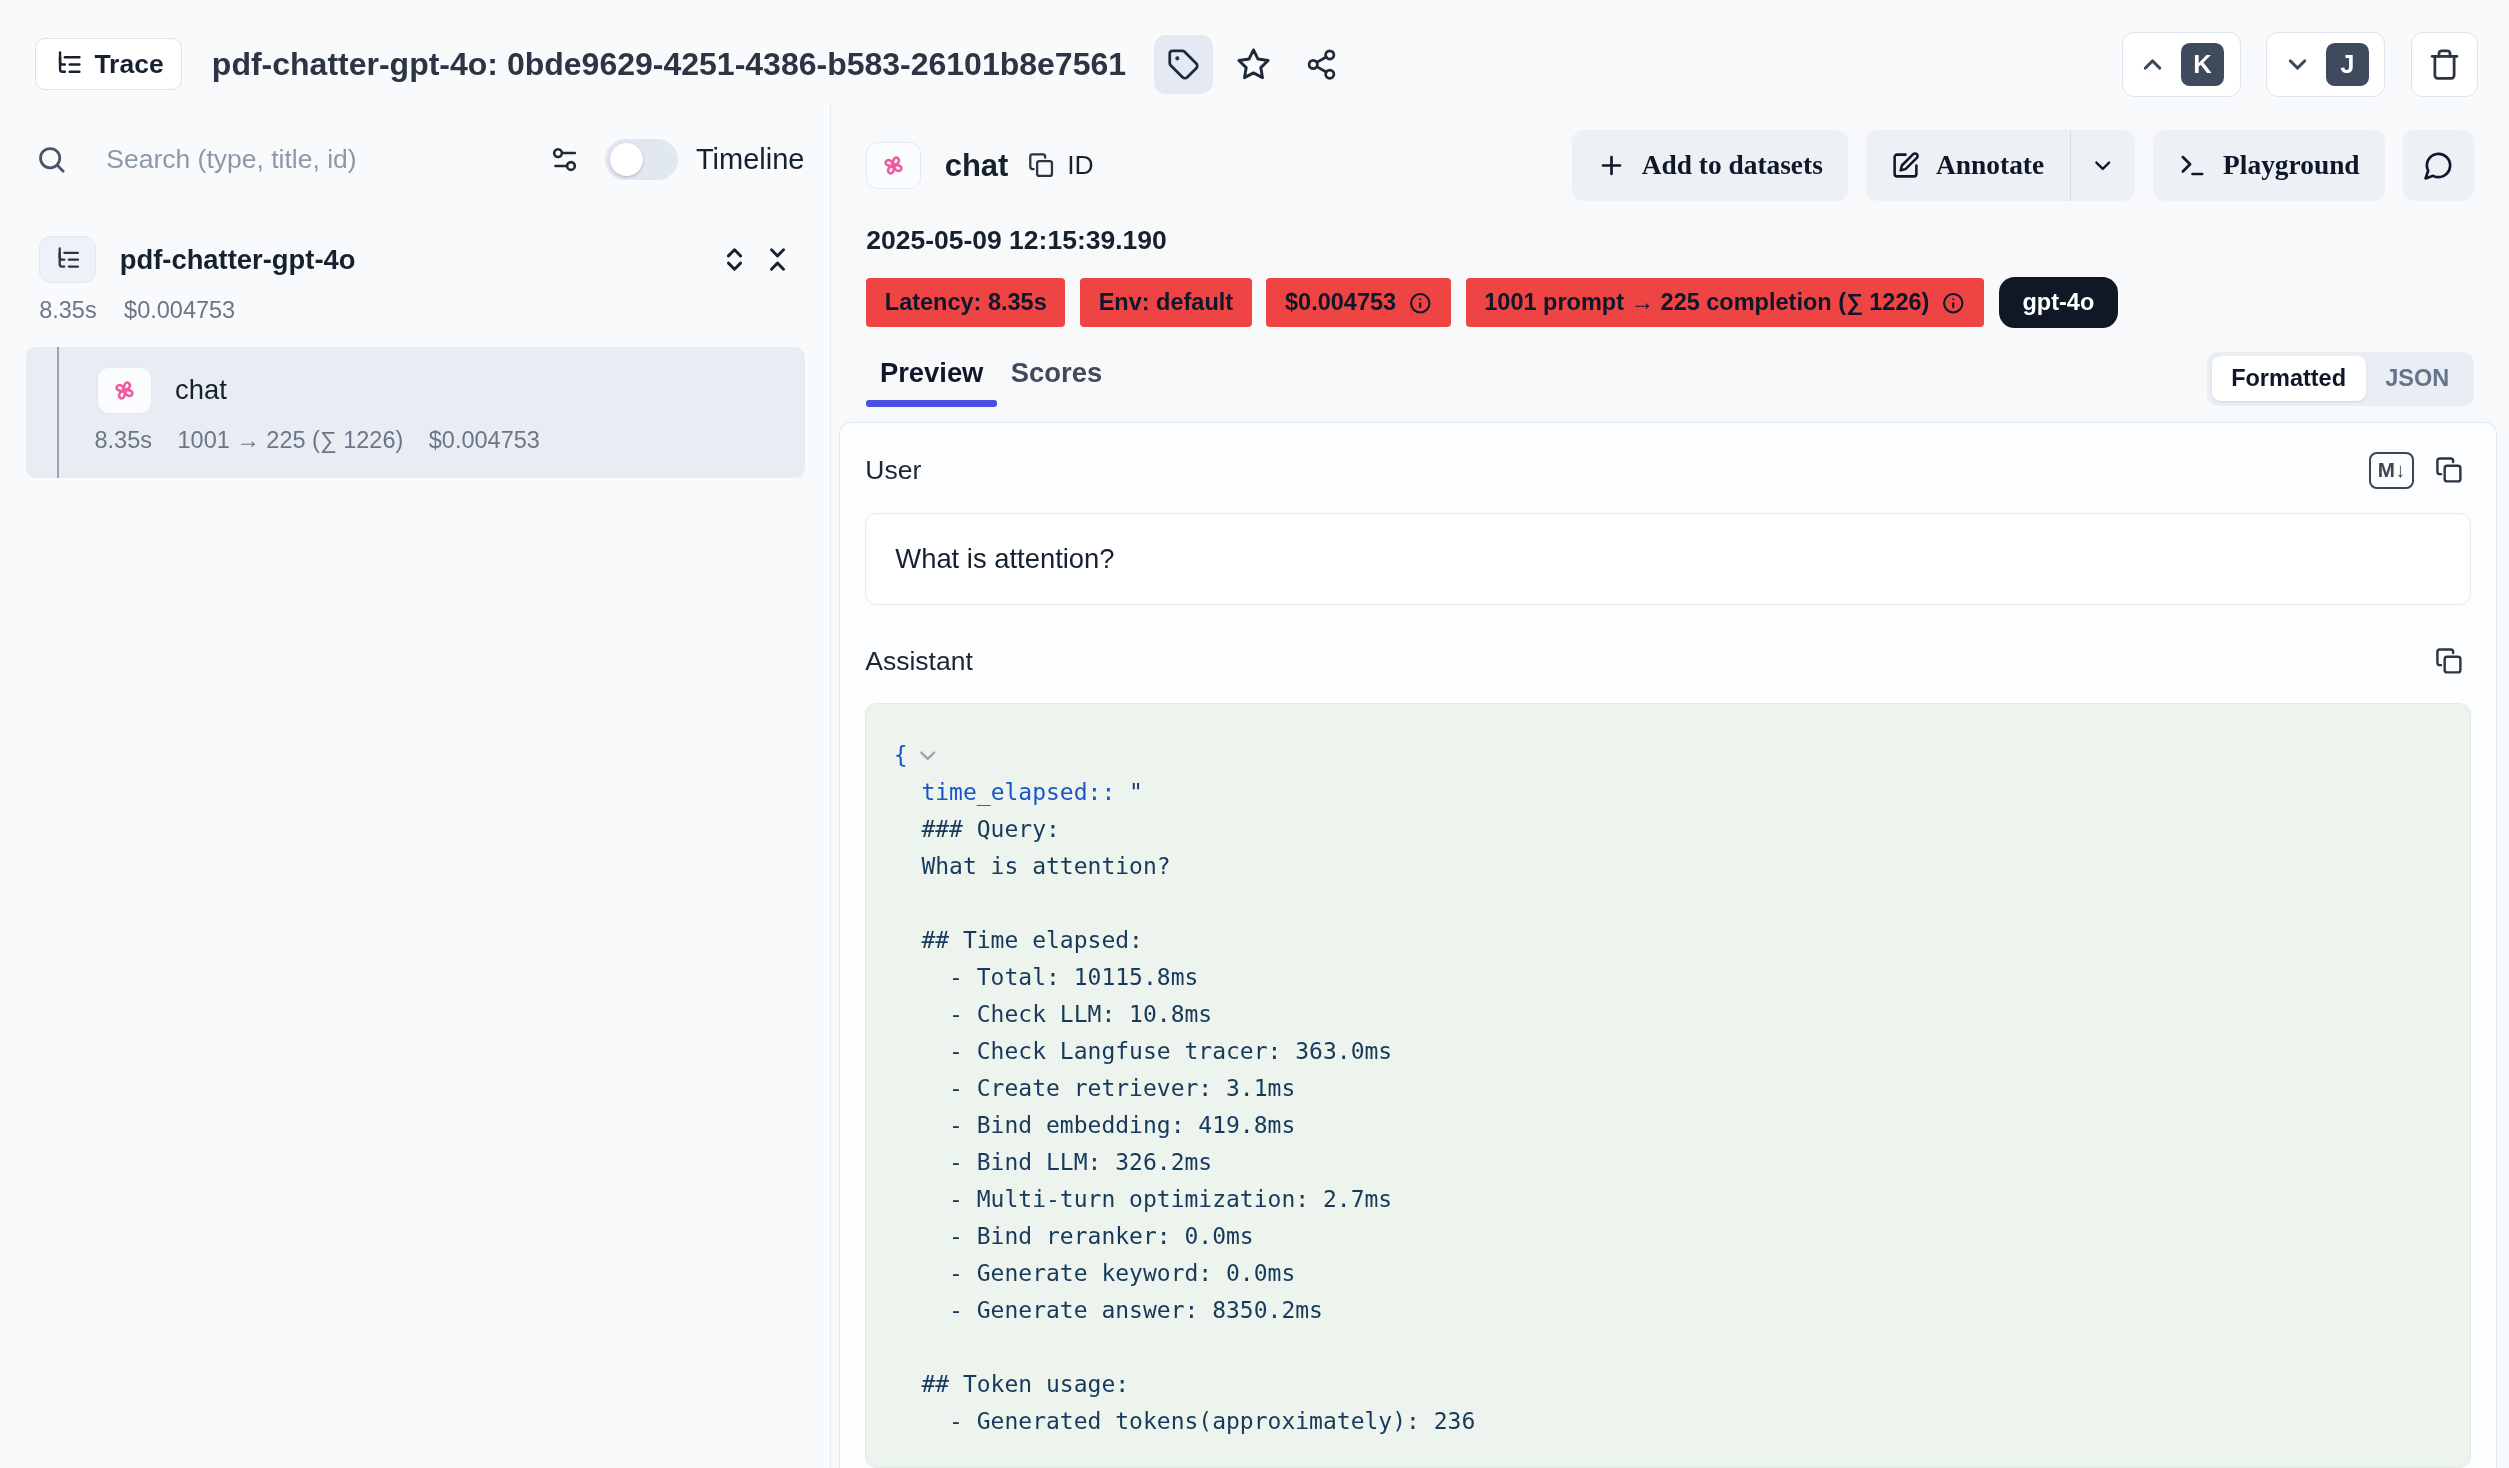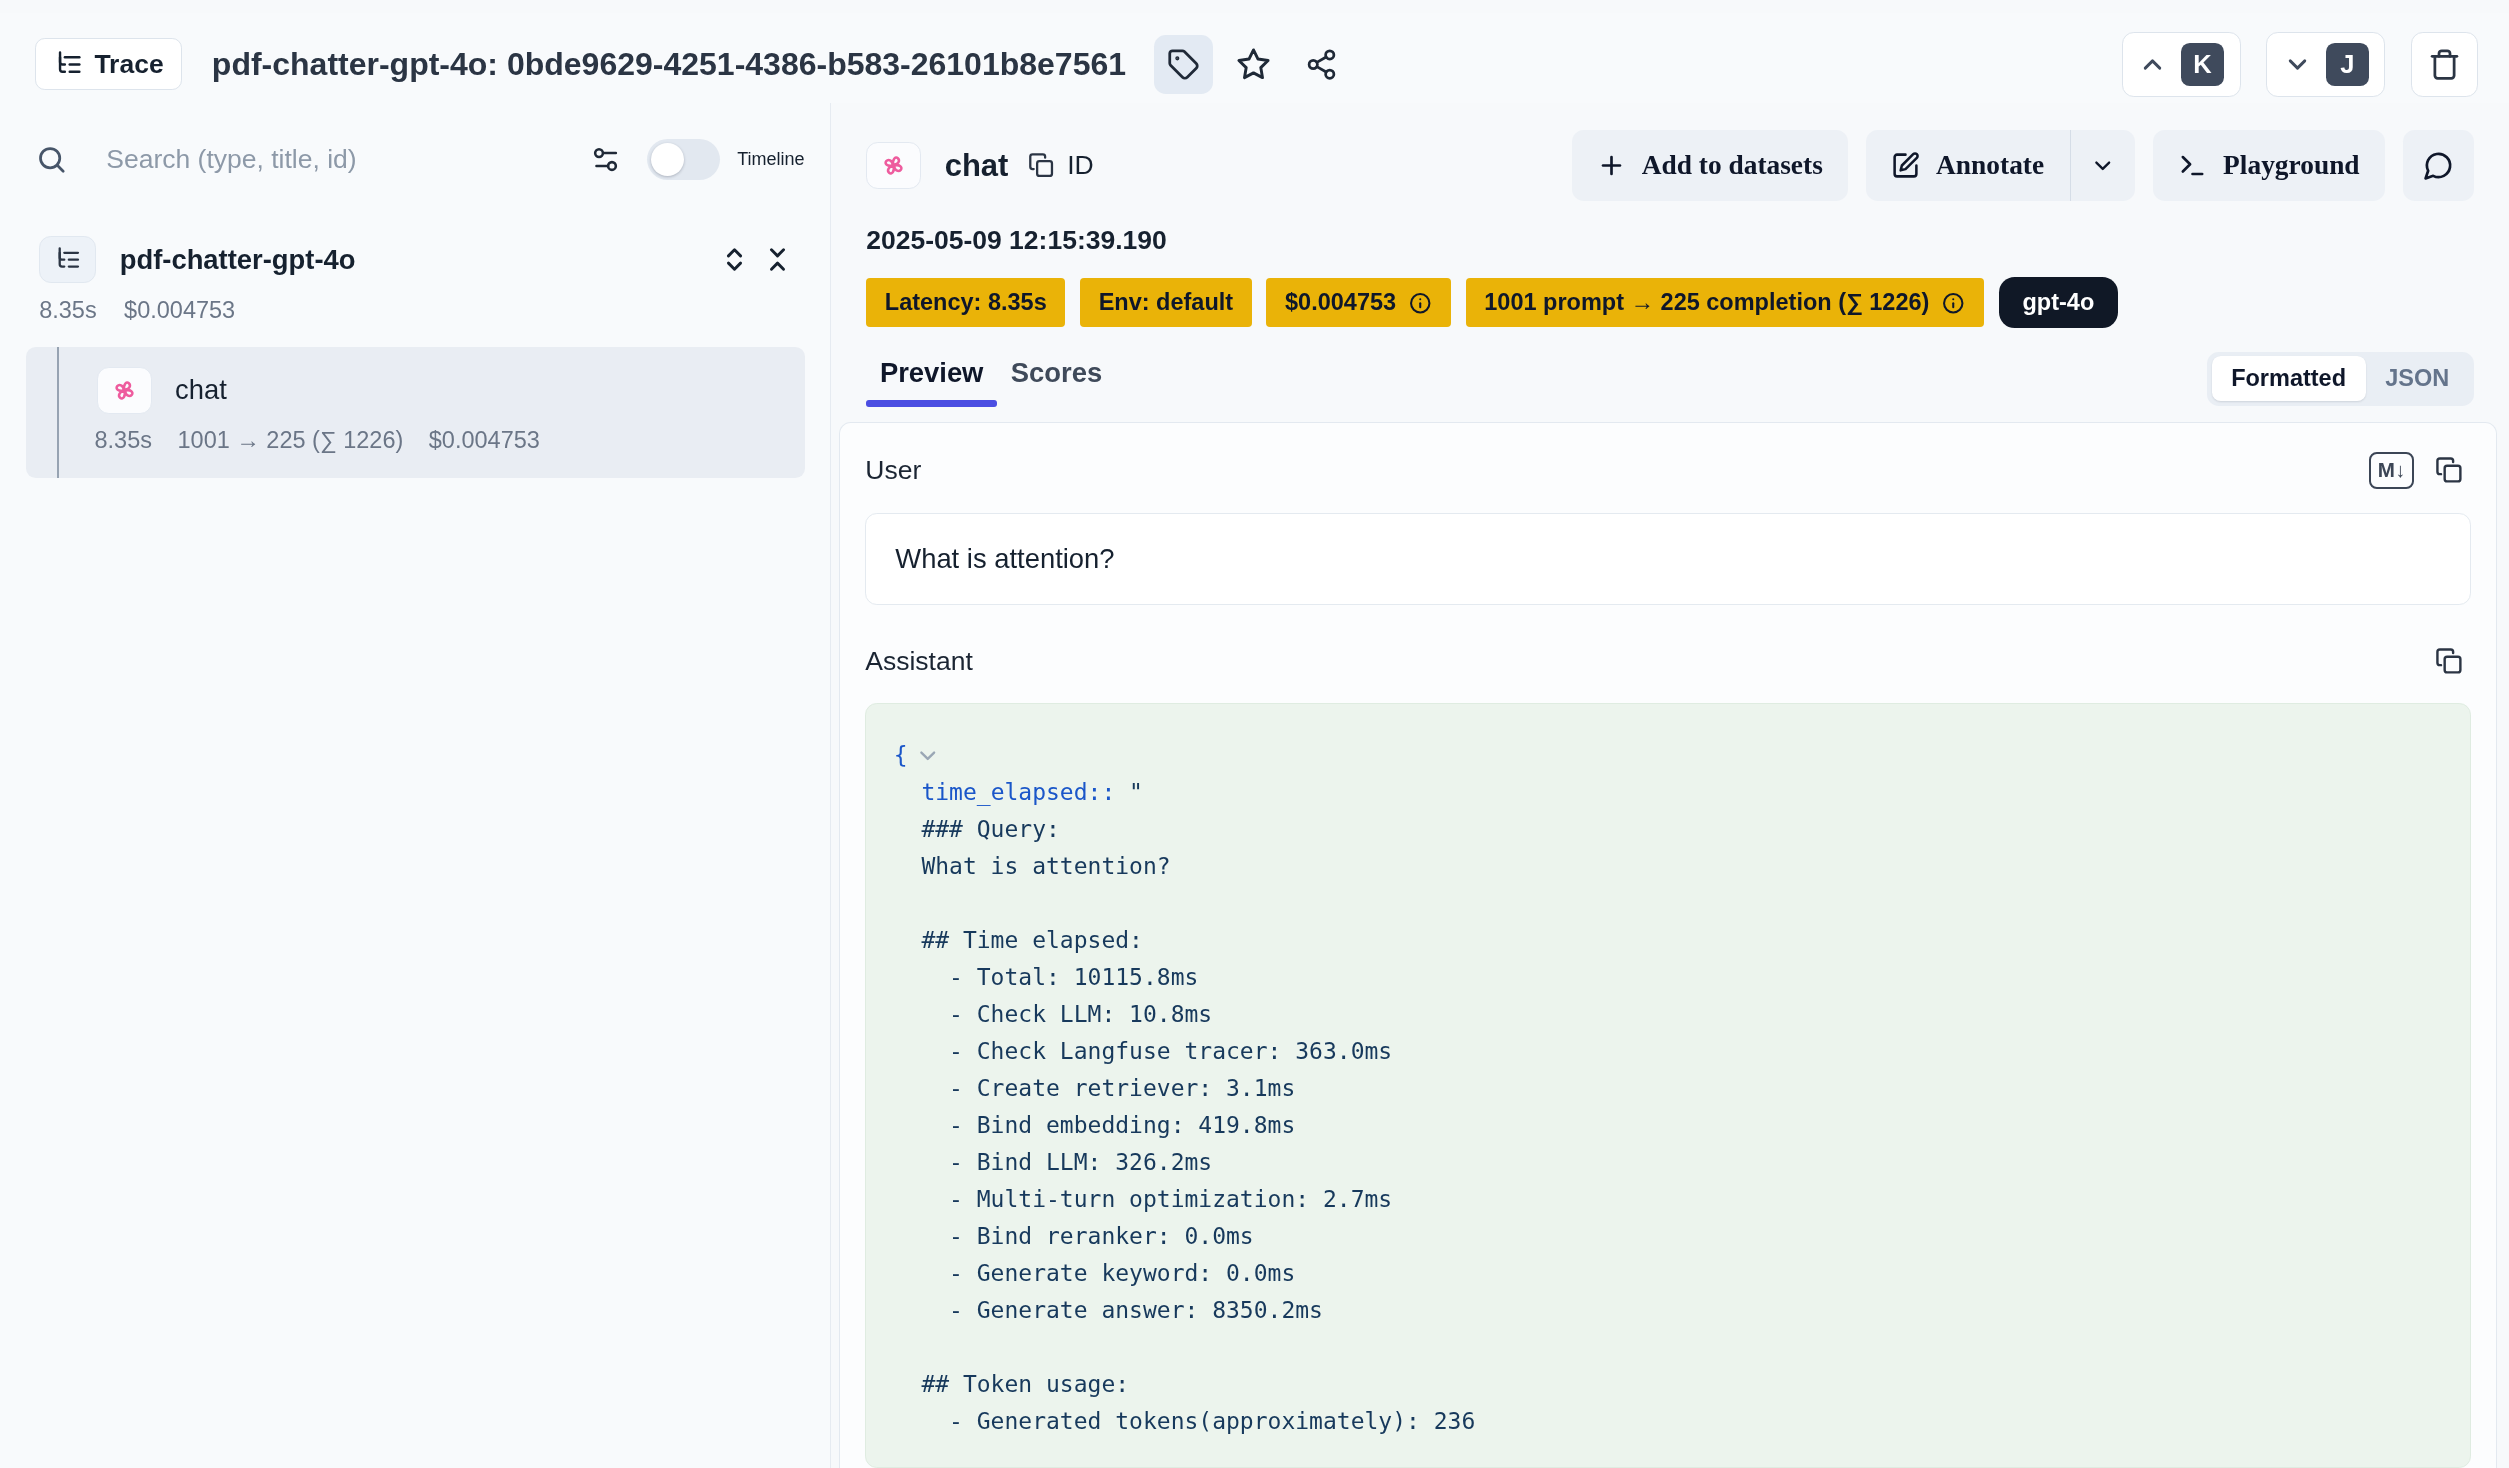--- a/index.html
+++ b/index.html
@@ -32,21 +32,21 @@
   .sidebar { position:absolute; left:0; top:103px; width:831px; bottom:0;
     background:#f8fafc; border-right:1px solid #e6ebf1; padding:29px 25.5px 0 25.5px; }
   .search-row { display:flex; align-items:center; padding-left:9.8px; height:55px; }
   .search-input { flex:1; margin-left:38px; border:none; outline:none; background:transparent;
     font-size:26.5px; color:#16212f; font-family:inherit; }
   .search-input::placeholder { color:#8d99a8; }
   .timeline-toggle { width:73px; height:41px; border-radius:20.6px; background:#e2e8f0;
     margin:0 17.6px 0 25.5px; position:relative; flex:none; cursor:pointer; }
   .timeline-toggle .knob { position:absolute; left:4.9px; top:3.9px; width:33px; height:33px;
     border-radius:50%; background:#ffffff; box-shadow:0 1px 2.9px rgba(15,23,42,.25); }
-  .timeline-label { font-size:18px; font-weight:500; color:#16212f; }
+  .timeline-label { font-size:29px; font-weight:500; color:#16212f; }
 
   .tree-root-row { display:flex; align-items:center; margin-top:49px; padding:0 5.9px 0 13.7px; }
   .type-badge { width:57px; height:47px; border-radius:11.8px; background:#edf2f8;
     border:1.5px solid #e1e8f0; display:flex; align-items:center; justify-content:center; flex:none; }
   .tree-root-name { margin-left:23.5px; font-size:27.4px; font-weight:700; color:#16212f; flex:1; }
   .fold-ibtn { width:43px; height:43px; display:flex; align-items:center; justify-content:center; }
   .tree-root-metrics { display:flex; gap:27.4px; margin-top:13.7px; padding-left:13.7px;
     font-size:23.5px; color:#6b7687; }
 
   .tree-child-card { position:relative; margin-top:23.5px; background:#e9edf3; border-radius:9.8px;
@@ -73,21 +73,21 @@
     border:none; border-radius:11.8px; padding:0 25.5px; font-size:27.4px; font-weight:600;
     color:#0f172a; font-family:Liberation Serif, serif; cursor:pointer; }
   .split-left { border-radius:11.8px 0 0 11.8px; }
   .split-right { border-radius:0 11.8px 11.8px 0; padding:0 19.6px; border-left:1.5px solid #d5dde7; }
   .bubble-btn { width:71px; height:71px; padding:0; justify-content:center; }
   .gap18 { margin-left:17.6px; }
 
   .timestamp { margin-top:23.5px; font-size:26.5px; font-weight:600; color:#16212f; }
 
   .badge-row { display:flex; align-items:center; gap:14.7px; margin-top:21.6px; }
-  .pill { display:flex; align-items:center; gap:11.8px; background:#eab308; border-radius:4px;
+  .pill { display:flex; align-items:center; gap:11.8px; background:#ef4444; border-radius:4px;
     padding:10.8px 18.6px; font-size:23.5px; font-weight:600; color:#0f172a; white-space:nowrap; }
   .pill-dark { background:#101826; color:#ffffff; border-radius:15.7px; padding:11.8px 23.5px; }
 
   .tabs-row { display:flex; align-items:flex-start; margin-top:23.5px; position:relative; height:61px; }
   .tab { position:relative; padding:5.9px 13.7px; font-size:27.4px; font-weight:600; color:#3f4a5a; cursor:pointer; }
   .tab.active { color:#0f172a; }
   .tab.active::after { content:""; position:absolute; left:0; right:0; bottom:-11.8px; height:6.9px;
     border-radius:2.9px; background:#4b4ee2; }
   .view-toggle { margin-left:auto; background:#e9eef4; border-radius:11.8px; padding:4.9px;
     display:flex; align-items:center; }

